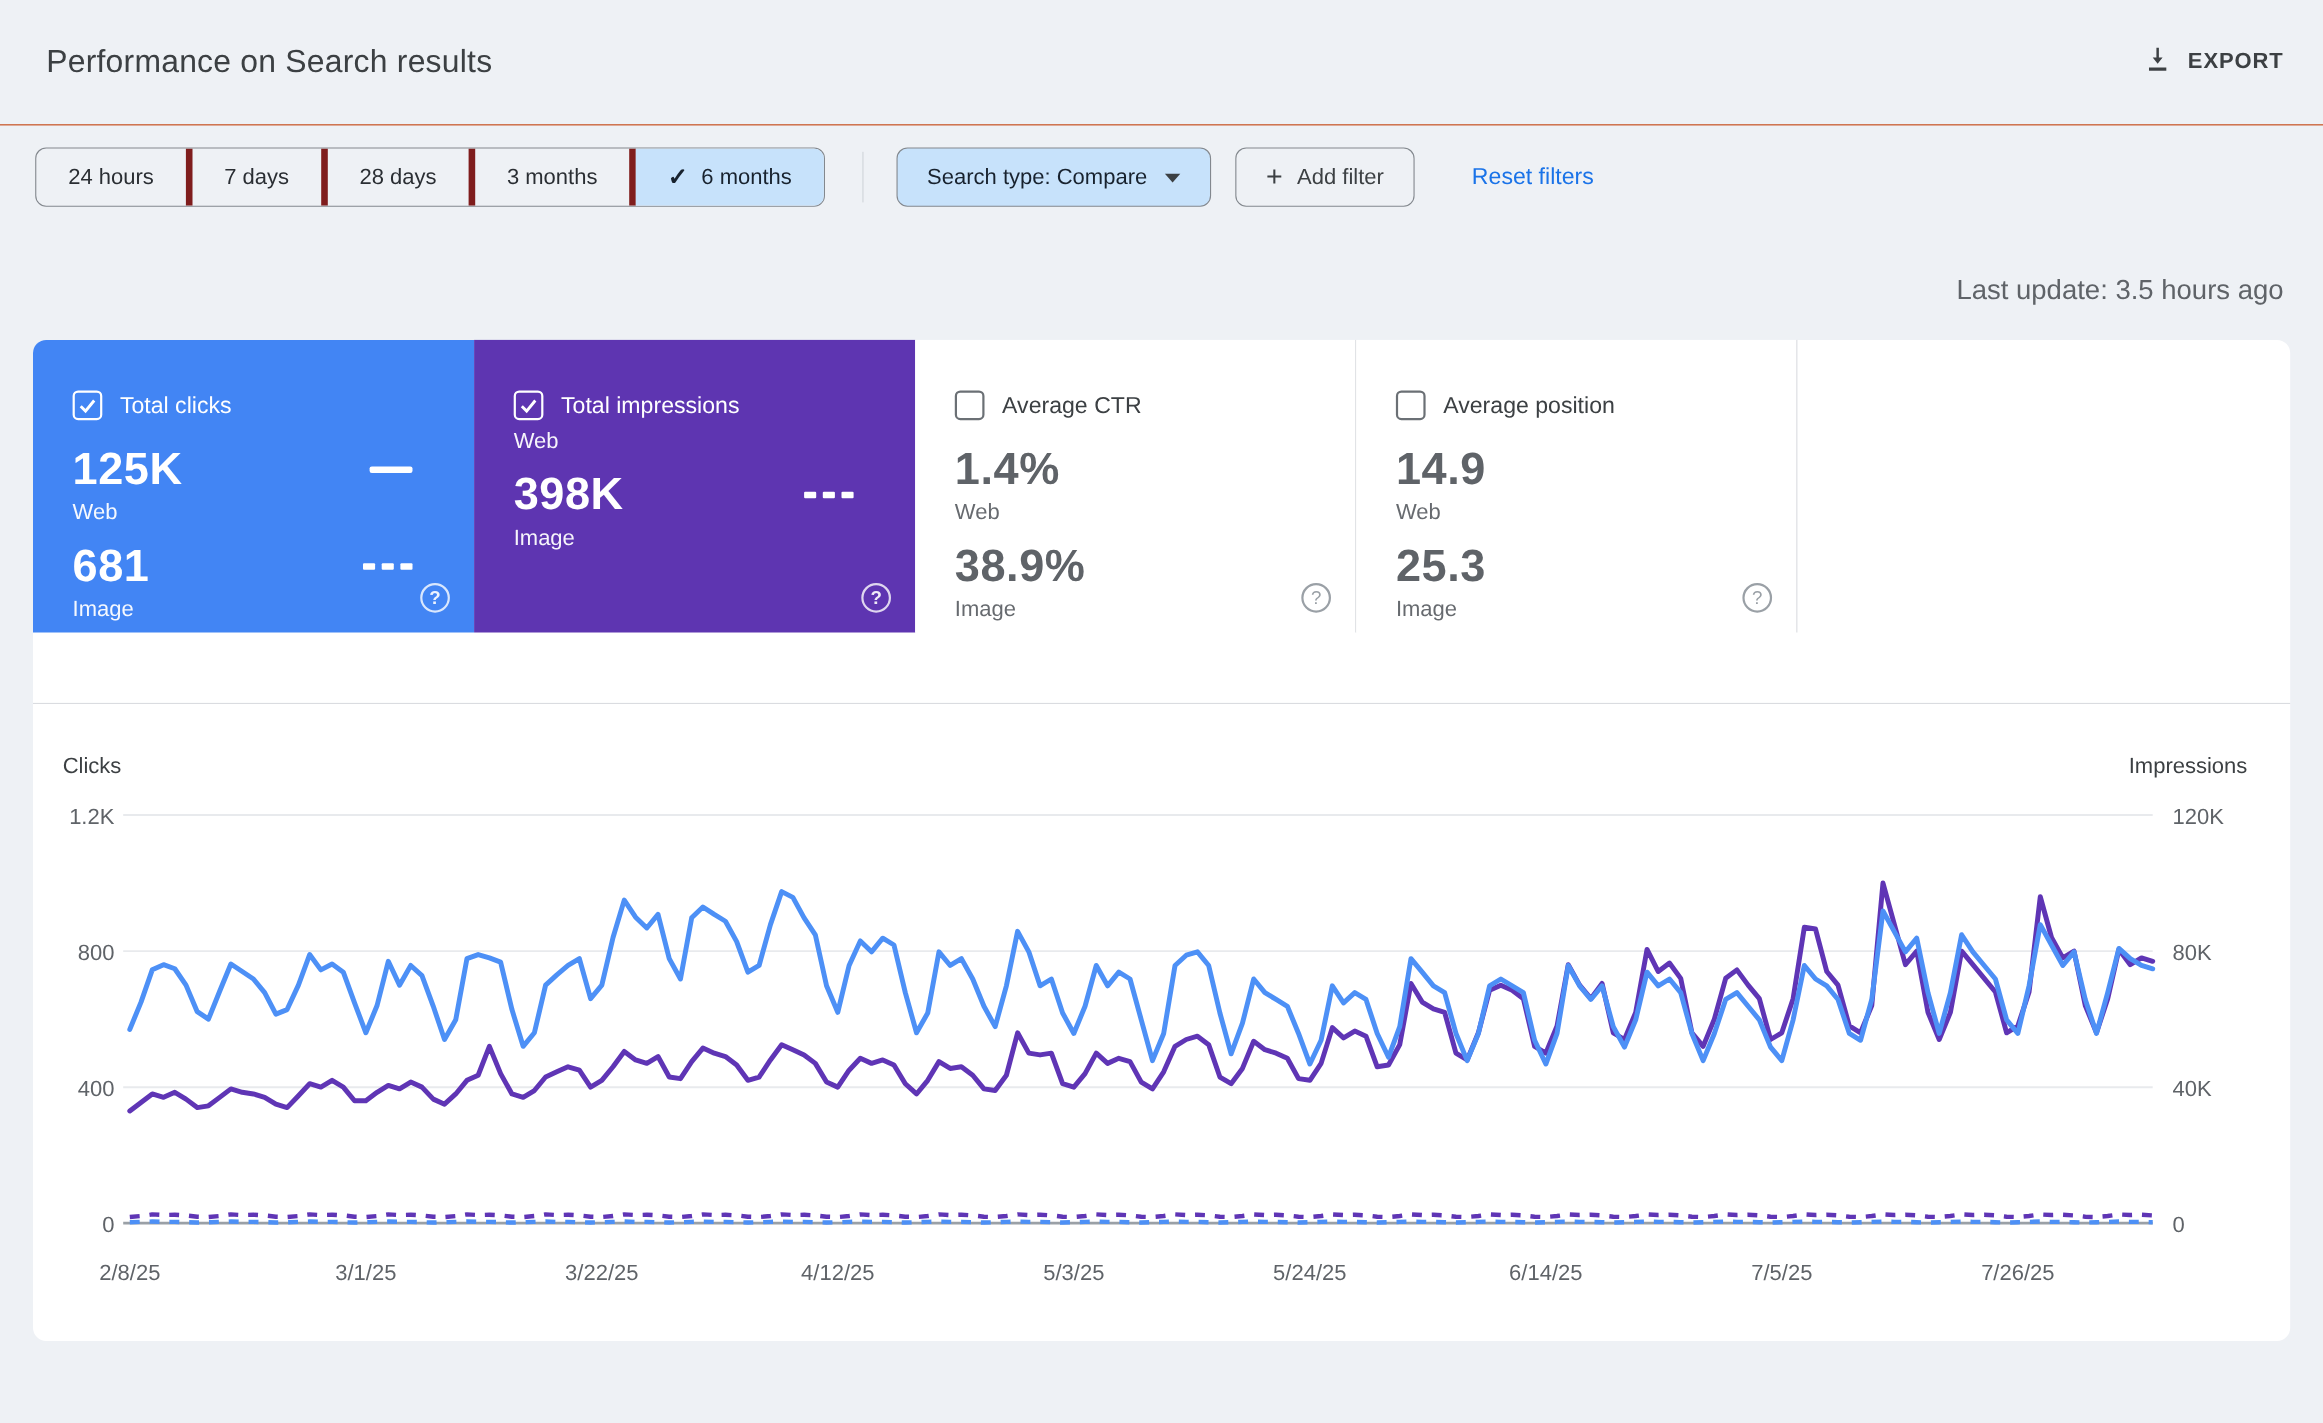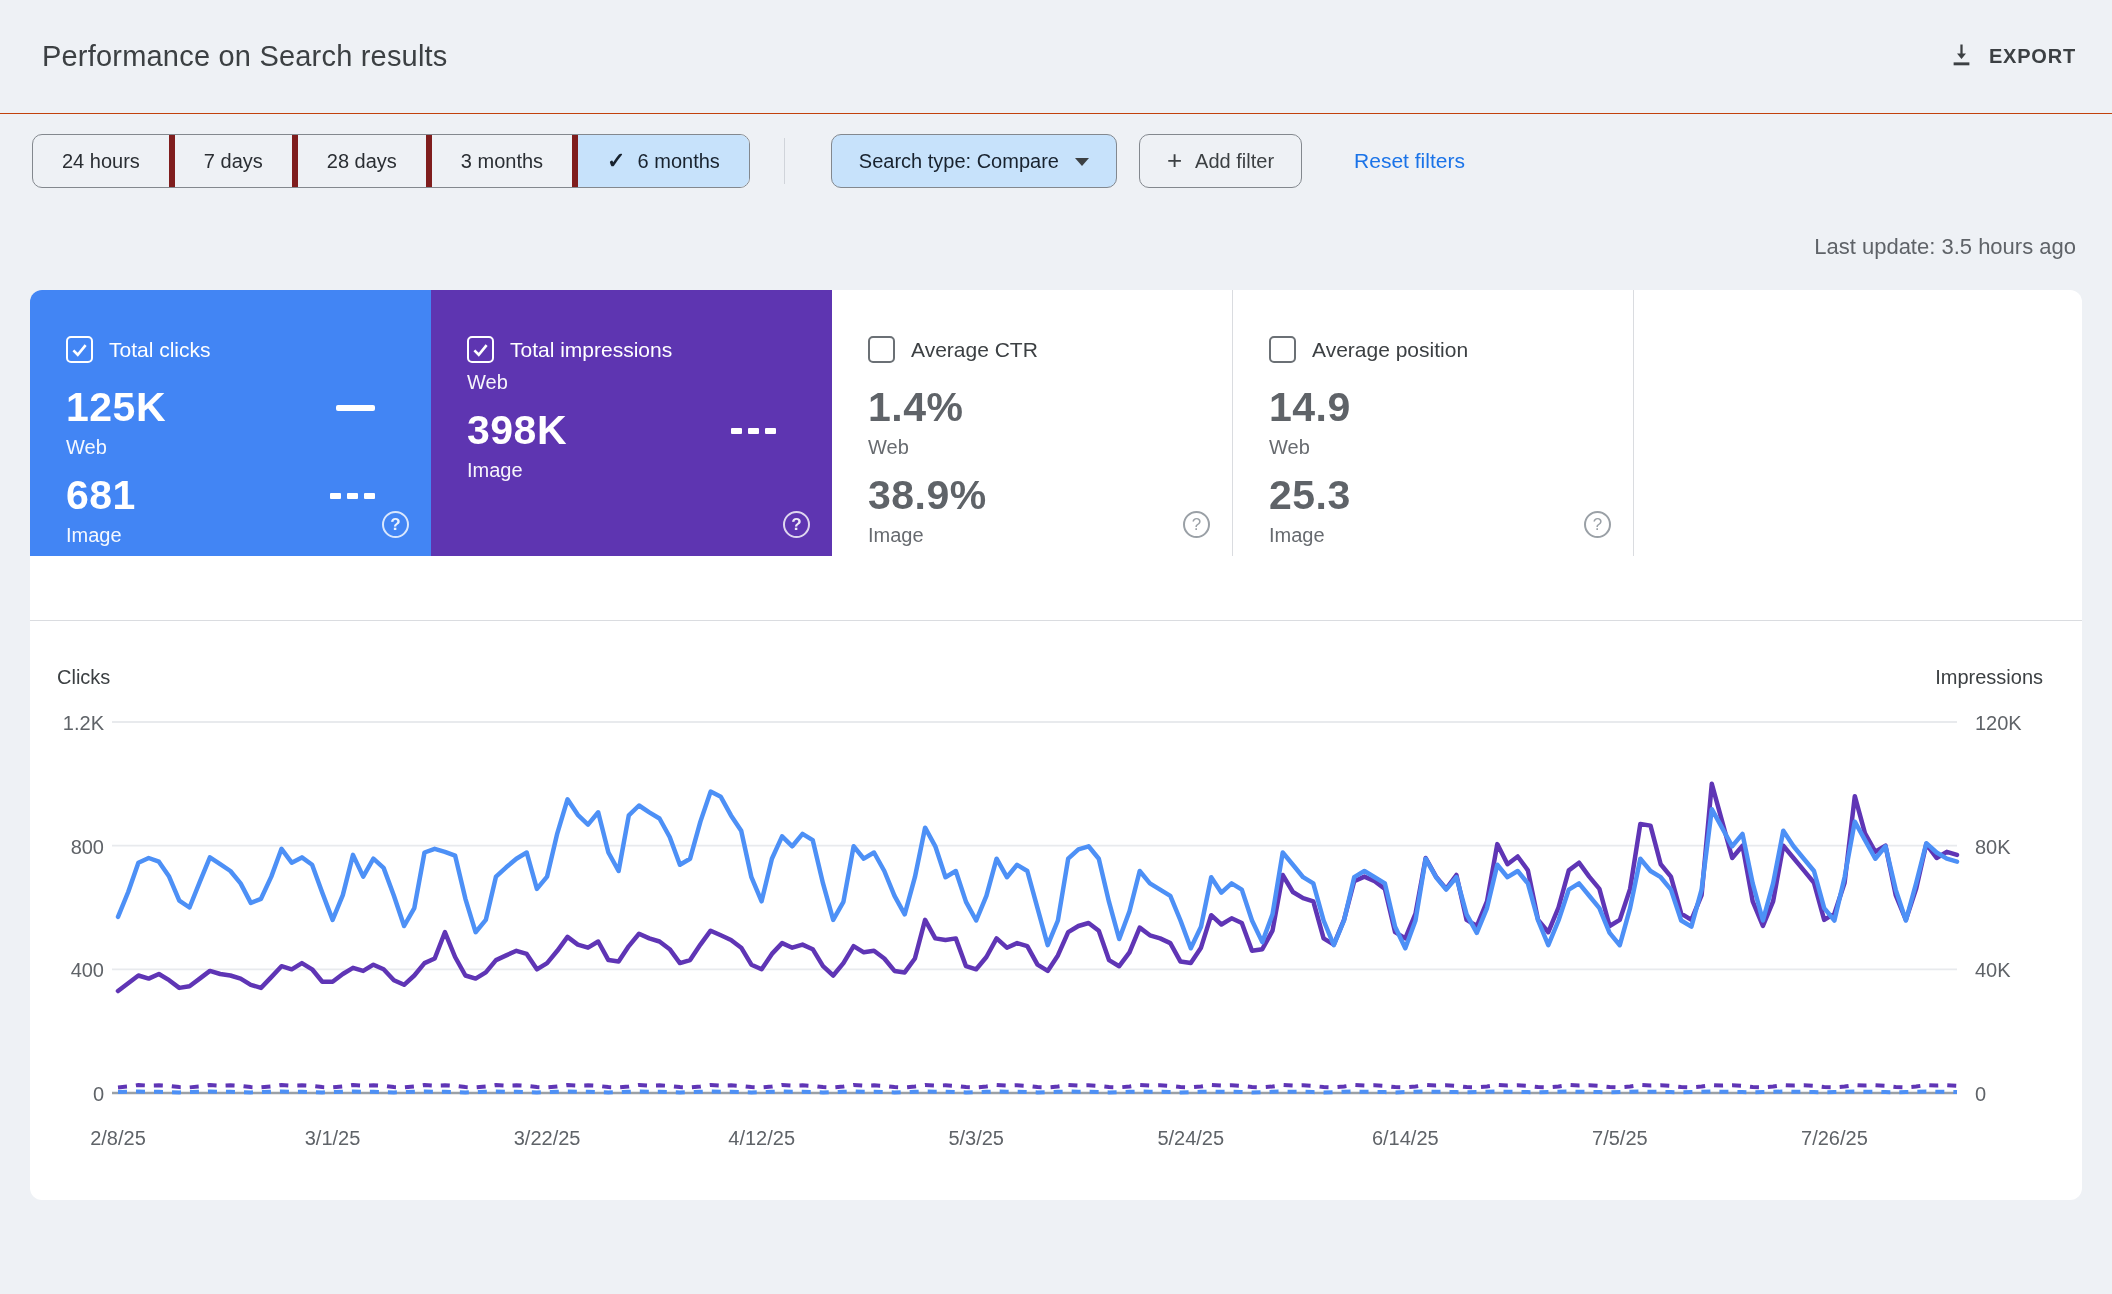--- a/index.html
+++ b/index.html
@@ -17,29 +17,29 @@
   
   .filter-row { margin:20px 42px 0 32px; display:flex; align-items:center; height:54px; }
   .seg-group { display:flex; border:1px solid #83888e; border-radius:10px; overflow:hidden; height:54px; }
   .seg-chip { display:flex; align-items:center; gap:12px; padding:0 29px; font-size:20px;
     color:#2a2e33; border-right:6px solid #7f1d1d; cursor:pointer; background:transparent; white-space:nowrap; }
   .seg-chip:last-child { border-right:none; }
   .seg-chip.selected { background:#c7e2fb; color:#18222e; font-weight:400; }
   .check-glyph { font-size:22px; font-weight:700; color:#18222e; }
   .v-divider { width:1px; height:46px; background:#d0d4da; margin:0 30px 0 34px; }
   .chip { display:flex; align-items:center; border:1px solid #83888e; border-radius:10px;
-    height:54px; padding:0 27px; font-size:20px; cursor:pointer; white-space:nowrap;margin-left:16px; }
+    height:54px; padding:0 27px; font-size:20px; cursor:pointer; white-space:nowrap; }
   .chip.filled { background:#c7e2fb; color:#18222e; gap:16px; }
   .caret-down { width:0; height:0; border-left:7px solid transparent; border-right:7px solid transparent;
     border-top:8px solid #3c4043; margin-top:2px; }
   .chip.outline { background:transparent; color:#3c4043; gap:13px; margin-left:22px; }
   .plus-glyph { font-size:26px; font-weight:400; color:#3c4043; margin-top:-2px; }
   .reset-link { margin-left:52px; font-size:21px; color:#1a73e8; cursor:pointer; background:none; border:none; font-family:inherit; }
 
-  .last-update { margin:46px 36px 0 0; text-align:right; font-size:22px; color:#5f6368; }
+  .last-update { margin:62px 36px 0 0; text-align:right; font-size:25px; color:#5f6368; }
 
   
   .panel { margin:30px 30px 0 30px; width:2052px; height:910px; background:#fff; border-radius:12px; }
 
   
   .cards-row { display:flex; height:331px; border-bottom:1px solid #dadce0; }
   .card { width:401px; height:266px; position:relative; padding:46px 0 0 36px; cursor:pointer; }
   .card.blue  { background:#4285f4; color:#fff; border-radius:12px 0 0 0; }
   .card.purple{ background:#5e35b1; color:#fff; }
   .card.white { background:#fff; border-right:1px solid #dadce0; }

